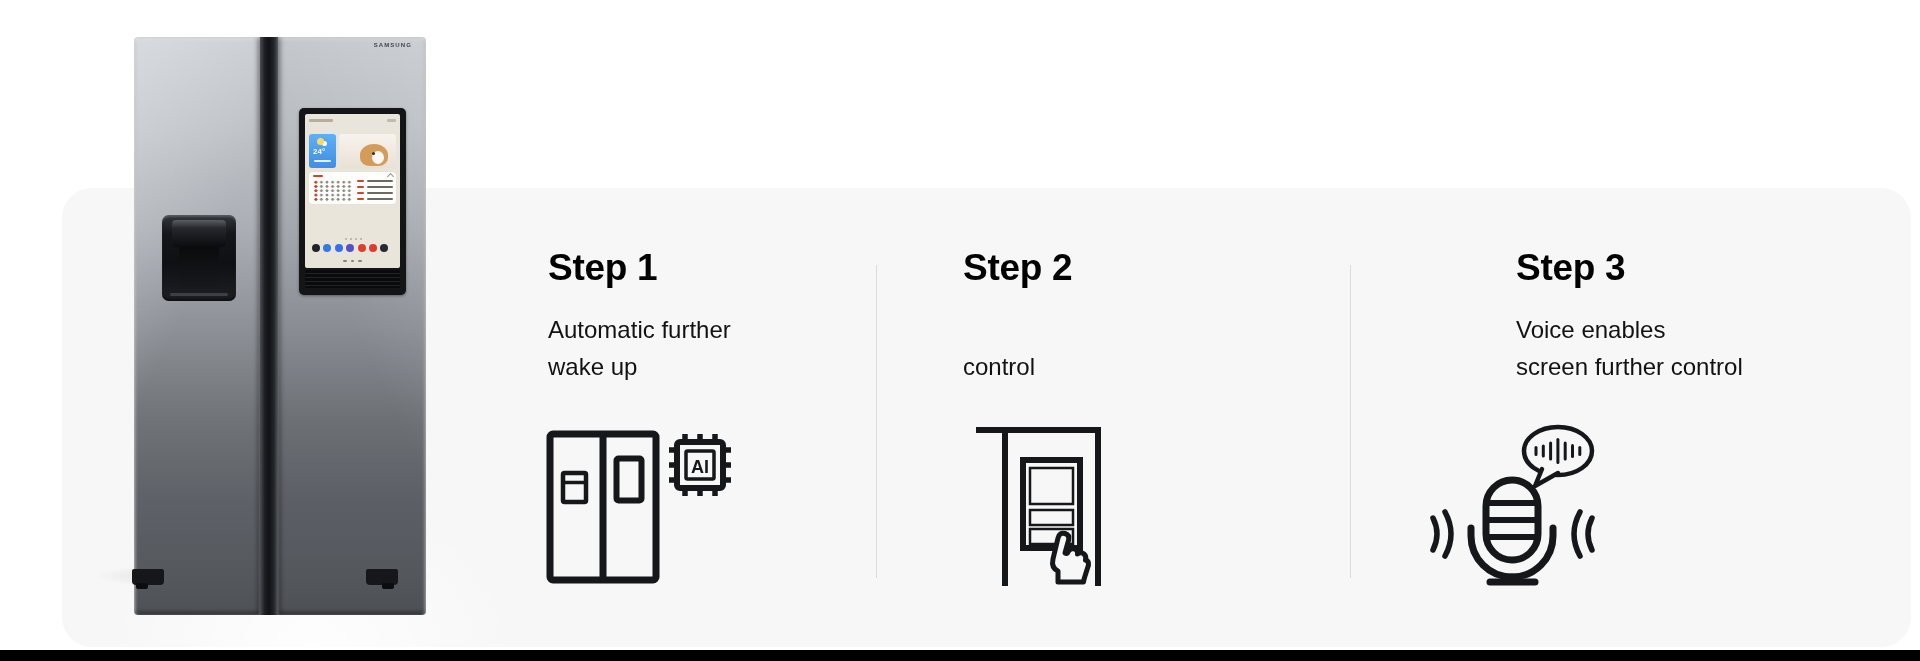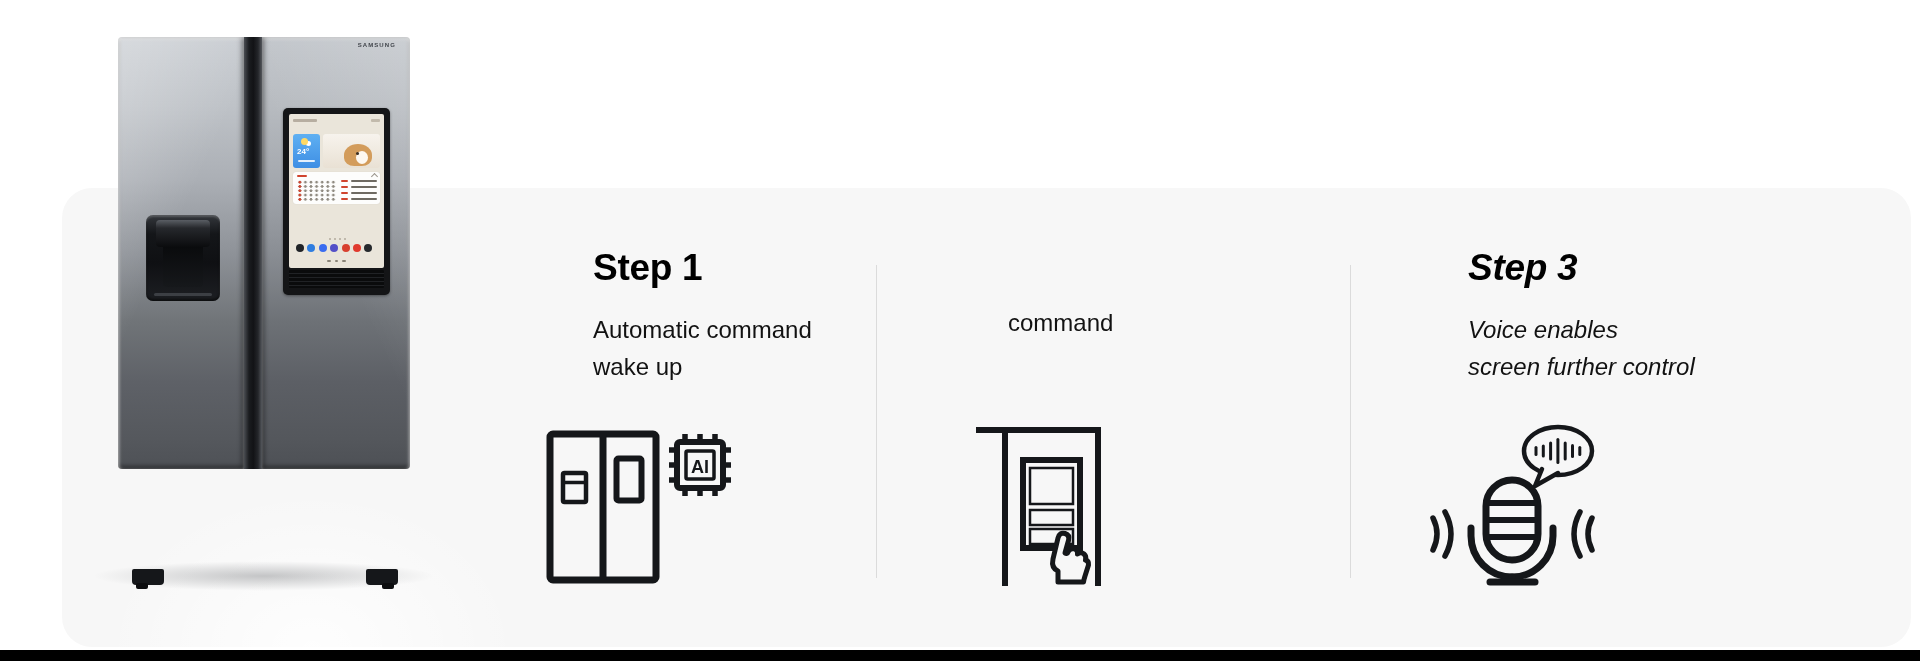--- a/index.html
+++ b/index.html
@@ -17,21 +17,21 @@
     background:radial-gradient(ellipse at center,rgba(255,255,255,.85),rgba(255,255,255,0) 70%);
   }
   .bottom-bar{position:absolute;left:0;top:650px;width:1920px;height:11px;background:#000;}
 
   
   .fridge{position:absolute;left:118px;top:37px;width:292px;height:548px;}
   .fridge-shadow{
     position:absolute;left:-26px;bottom:-6px;width:344px;height:30px;
     background:radial-gradient(ellipse at center,rgba(55,58,63,.28),rgba(55,58,63,0) 70%);
   }
-  .doors{position:absolute;left:0;top:0;width:292px;height:432px;display:flex;}
+  .doors{position:absolute;left:16px;top:0;width:292px;height:578px;display:flex;}
   .door{position:relative;height:100%;}
   .door.left{
     width:126px;border-radius:4px 0 0 4px;
     background:
       linear-gradient(115deg,rgba(255,255,255,.28) 0%,rgba(255,255,255,0) 45%),
       linear-gradient(180deg,#c9cdd2 0%,#bec2c7 16%,#abafb5 33%,#8e9298 50%,#707478 66%,#5e6167 80%,#55585d 93%,#4e5156 100%);
     box-shadow:inset 2px 0 3px rgba(255,255,255,.35),inset -3px 0 5px rgba(0,0,0,.28),
                inset 0 3px 3px rgba(255,255,255,.5),inset 0 -3px 4px rgba(0,0,0,.4);
   }
   .door.right{
@@ -129,29 +129,29 @@
   .nav-bar i{display:block;height:2px;background:#8a8478;border-radius:1px;}
   .nav-bar i:nth-child(1){width:4px}.nav-bar i:nth-child(2){width:3px}.nav-bar i:nth-child(3){width:4px}
   
   .foot{position:absolute;bottom:0;width:32px;height:16px;background:#15171a;border-radius:2px 2px 4px 4px;}
   .foot::after{content:"";position:absolute;left:4px;bottom:-4px;width:12px;height:6px;background:#0c0d0f;border-radius:2px;}
   .foot-l{left:14px;}
   .foot-r{right:12px;}
   .foot-r::after{left:auto;right:4px;}
 
   
-  .step{position:absolute;top:246px;margin-left:45px;}
+  .step{position:absolute;top:246px;}
   .step h2{
     margin:0;font-size:37px;line-height:44px;font-weight:700;color:#000;
     letter-spacing:-0.3px;font-family:"Liberation Sans",sans-serif;
   }
   .step p{margin:21px 0 0;font-size:24px;line-height:37px;color:#121212;}
   .step-1{left:548px;}
   .step-2{left:963px;}
-  .step-3{left:1423px;font-style:italic;}
+  .step-3{left:1516px;}
   .divider{position:absolute;top:265px;width:1px;height:313px;background:#dbdbdb;}
   .divider-1{left:876px;}
   .divider-2{left:1350px;}
   .icon{position:absolute;}
   .icon-1{left:546px;top:430px;}
   .icon-2{left:976px;top:424px;}
   .icon-3{left:1425px;top:424px;}
 </style>
 </head>
 <body>
@@ -233,24 +233,25 @@
         <div class="speaker"></div>
       </div>
     </div>
   </div>
   <div class="foot foot-l"></div>
   <div class="foot foot-r"></div>
 </div>
 
 <div class="step step-1">
   <h2>Step 1</h2>
-  <p><span>Automatic command</span><br><span>wake up</span></p>
+  <p><span>Automatic further</span><br><span>wake up</span></p>
 </div>
 <div class="step step-2">
-  <p><br><span>command</span></p>
+  <h2>Step 2</h2>
+  <p><br><span>control</span></p>
 </div>
 <div class="step step-3">
   <h2>Step 3</h2>
   <p><span>Voice enables</span><br><span>screen further control</span></p>
 </div>
 
 <div class="divider divider-1"></div>
 <div class="divider divider-2"></div>
 
 <svg class="icon icon-1" width="186" height="154" viewBox="0 0 186 154">

